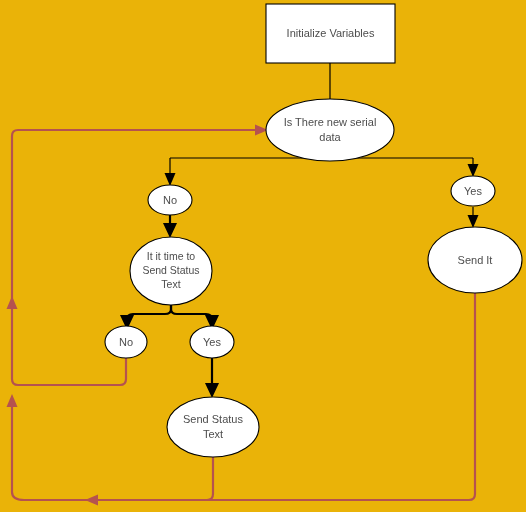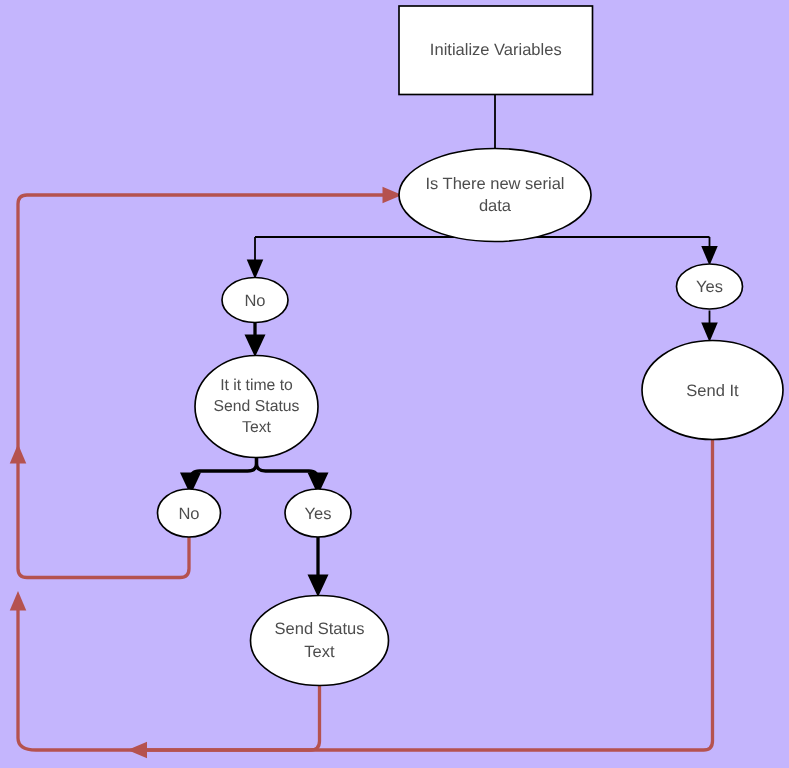--- a/index.html
+++ b/index.html
@@ -7,21 +7,21 @@
     padding: 0;
     background: #ffffff;
   }
   body {
     font-family: "Liberation Sans", sans-serif;
   }
   #canvas {
     position: relative;
     width: 526px;
     height: 512px;
-    background: #c4b5fd;
+    background: #eab308;
     overflow: hidden;
   }
   #flow-svg {
     position: absolute;
     top: 0;
     left: 0;
     width: 526px;
     height: 512px;
   }
   .node-shape {

